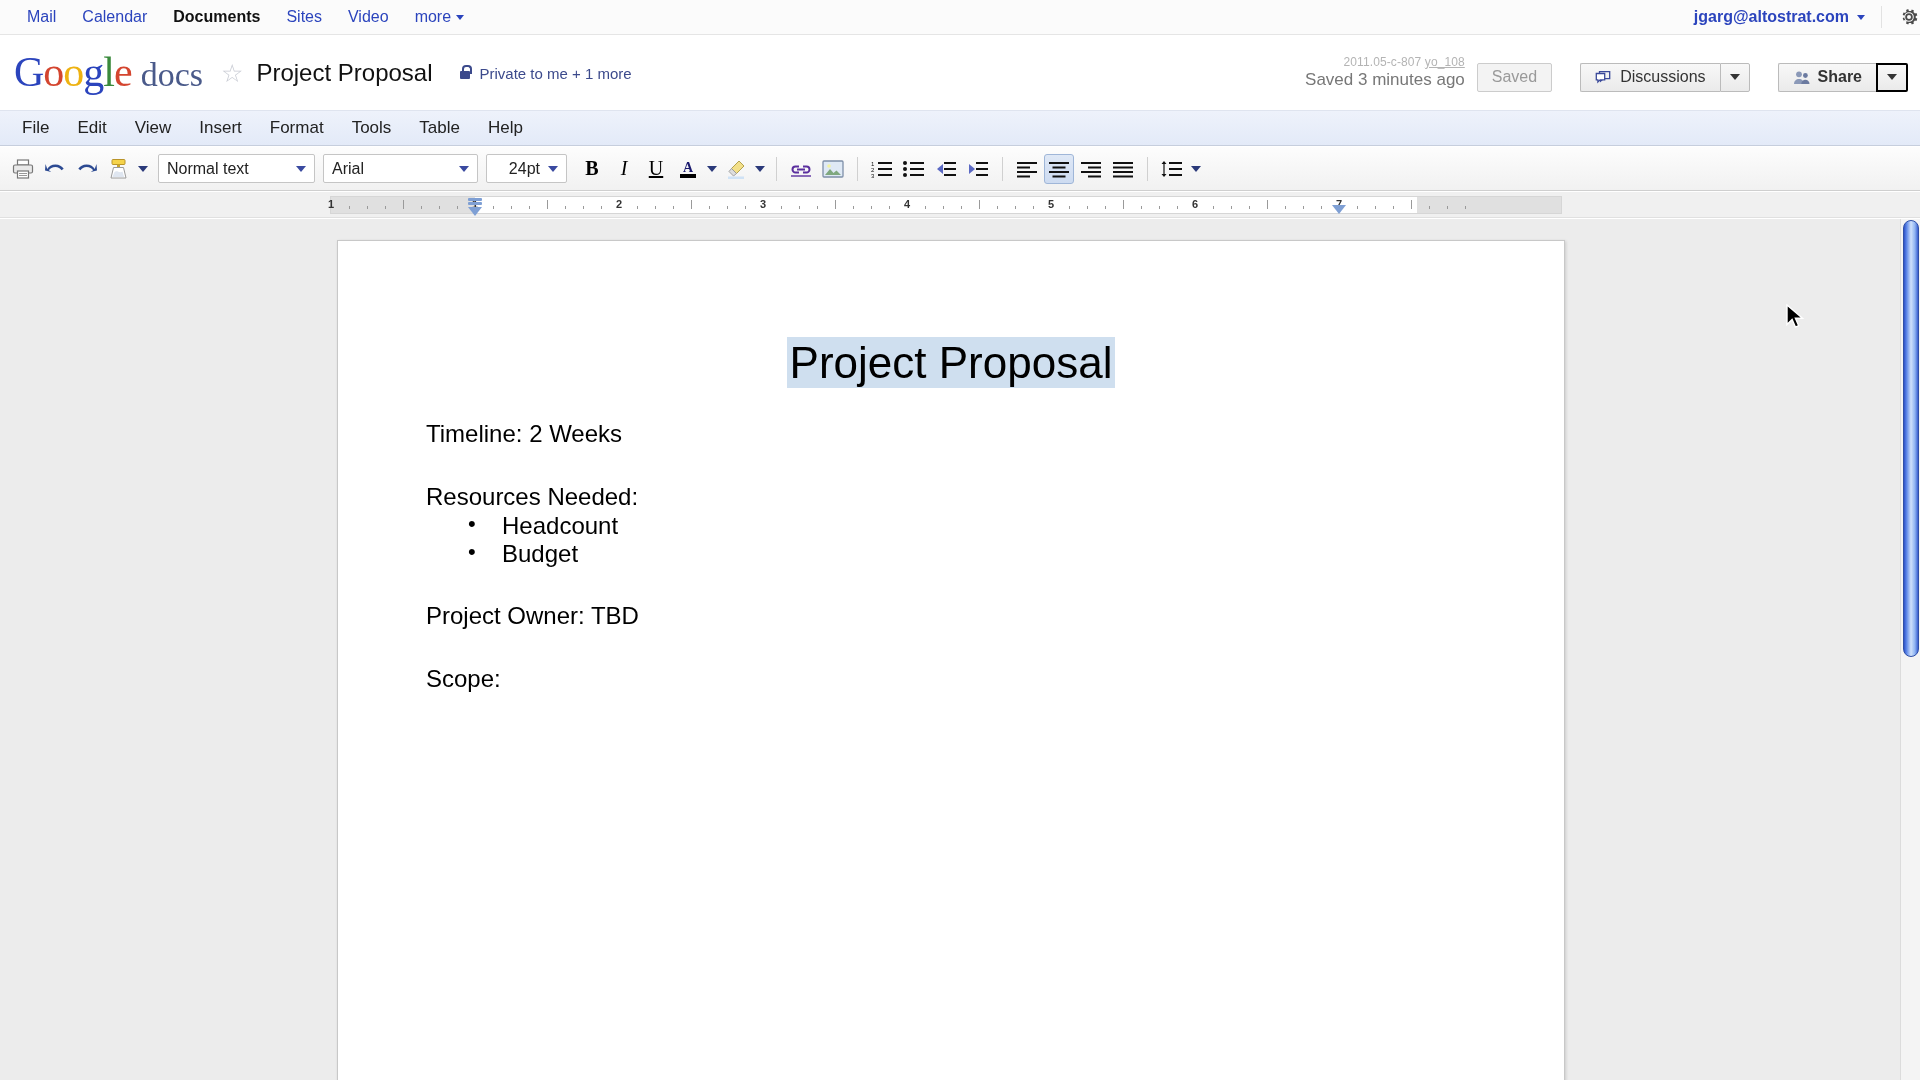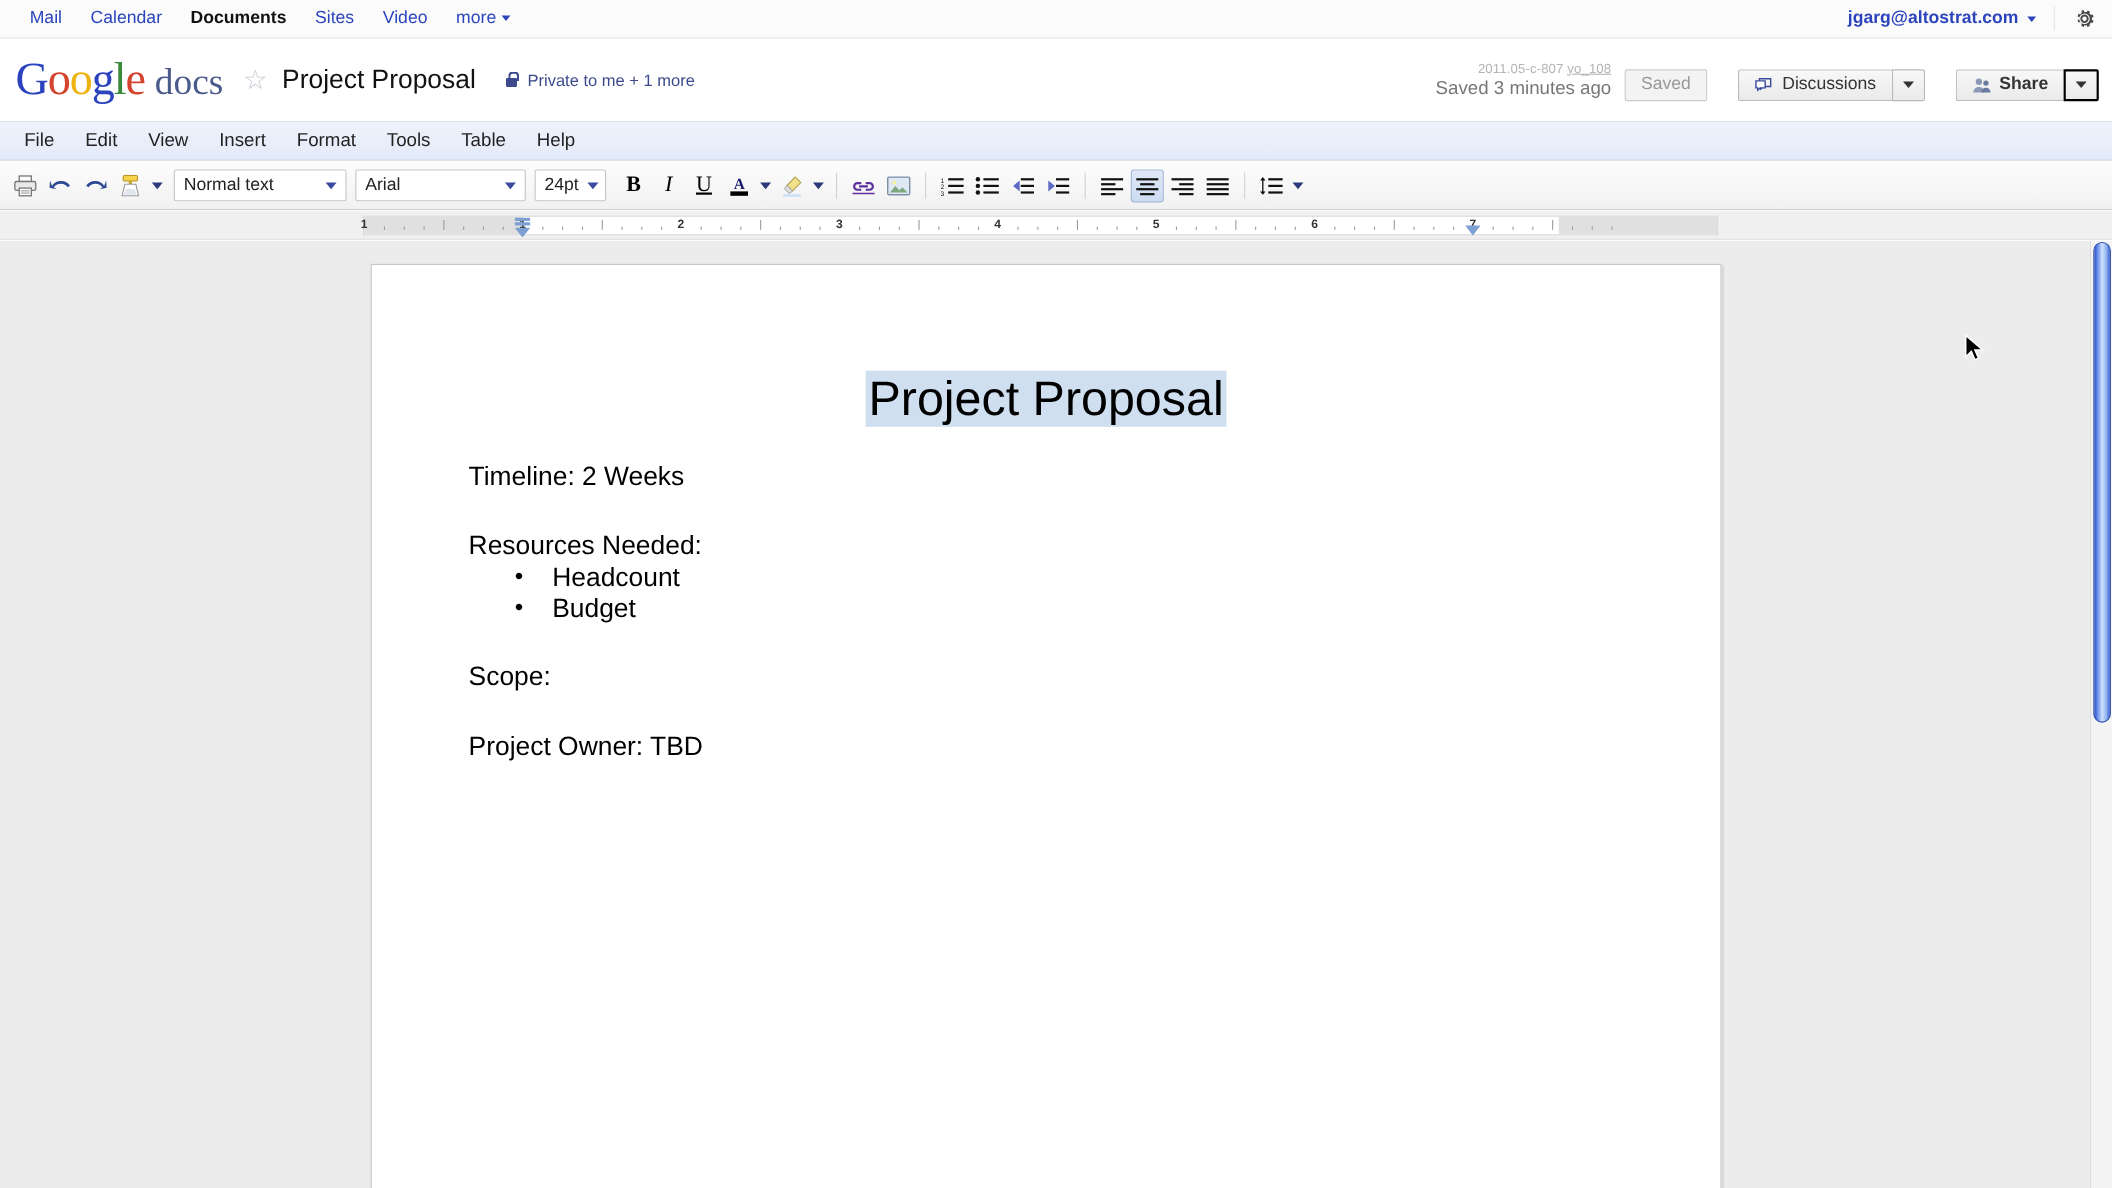--- a/index.html
+++ b/index.html
@@ -25,21 +25,21 @@
     padding: 0 13px; line-height: 20px; cursor: pointer; white-space: nowrap;
   }
   .gb-link.current { color: #111; font-weight: bold; }
   .gb-caret {
     display: inline-block; width: 0; height: 0; margin-left: 5px;
     border-left: 4px solid transparent; border-right: 4px solid transparent;
     border-top: 5px solid #2b44bd; vertical-align: middle;
   }
   .gb-right {
     margin-left: auto; display: flex; align-items: center;
-    padding-right: 14px; gap: 0;
+    gap: 0;
   }
   .gb-email {
     font-size: 16px; color: #2b44bd; font-weight: bold; cursor: pointer;
     white-space: nowrap;
   }
   .gb-sep { width: 1px; height: 22px; background: #e2e2e2; margin: 0 16px; }
   .gear {
     width: 22px; height: 22px; cursor: pointer; position: relative;
     display: flex; align-items: center; justify-content: center;
   }
@@ -161,21 +161,21 @@
 
   .select {
     height: 29px; border: 1px solid #c5c5c5; border-radius: 2px;
     background: #fff; display: flex; align-items: center;
     padding: 0 8px; font-size: 16px; color: #222; cursor: pointer;
     position: relative; justify-content: space-between;
   }
   .select .tri-down { border-top-color: #3a4aa0; margin-left: 8px; }
   .sel-style { width: 157px; margin-left: 6px; }
   .sel-font { width: 155px; margin-left: 6px; }
-  .sel-size { width: 65px; margin-left: 6px; }
+  .sel-size { width: 81px; margin-left: 6px; justify-content: flex-end; }
 
   
   .rulerwrap {
     position: absolute; top: 192px; left: 0;
     width: 1920px; height: 26px;
     background: #f0f0f0;
     border-bottom: 1px solid #e0e0e0;
   }
   .ruler {
     position: absolute; left: 330px; top: 4px;
@@ -628,22 +628,22 @@
       <div class="doc-title-line">
         <span>Project Proposal</span>
       </div>
       <div class="doc-body">
         <p class="doc-p">Timeline: 2 Weeks</p>
         <p class="doc-p tight">Resources Needed:</p>
         <ul class="doc-ul">
           <li class="doc-li">Headcount</li>
           <li class="doc-li">Budget</li>
         </ul>
+        <p class="doc-p">Project Owner: TBD</p>
         <p class="doc-p">Scope:</p>
-        <p class="doc-p">Project Owner: TBD</p>
       </div>
     </div>
   </div>
 </div>
 
 <div class="vscroll">
   <div class="vthumb"></div>
 </div>
 
 <div class="cursor">

